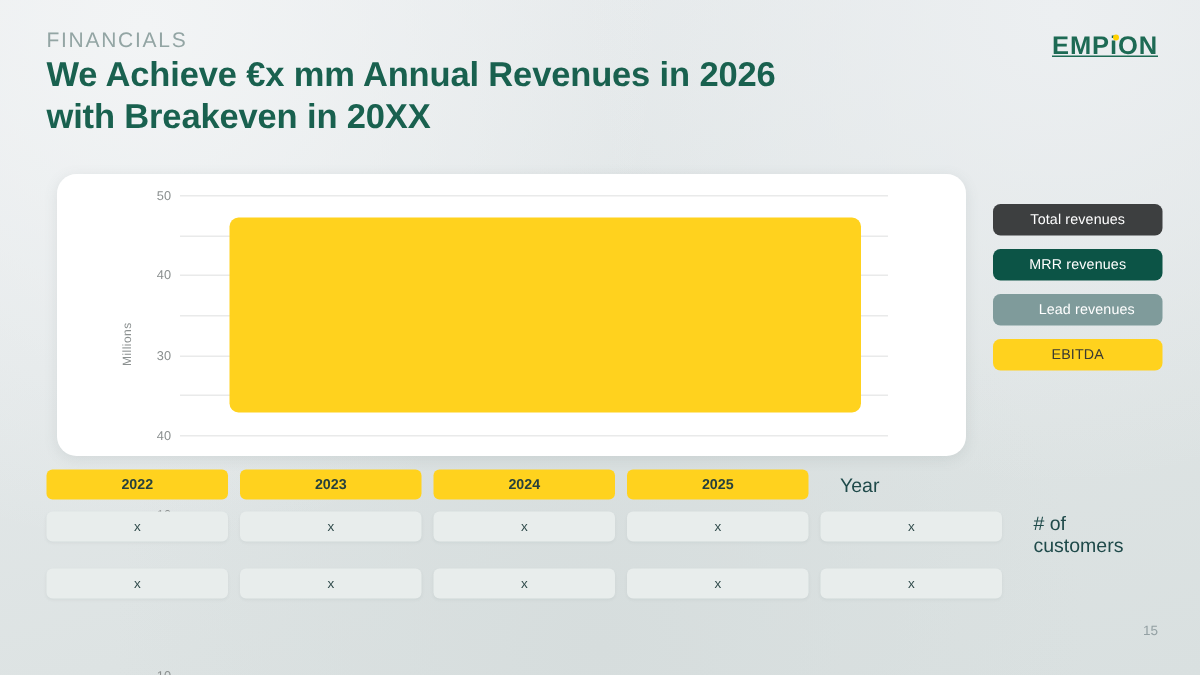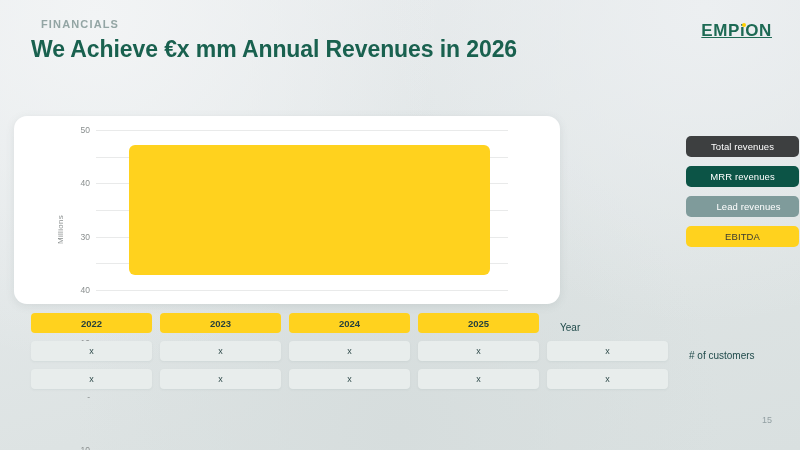--- a/index.html
+++ b/index.html
@@ -22,24 +22,24 @@
       radial-gradient(circle at 12% 4%, #f2f4f5 0%, rgba(242,244,245,0) 42%),
       radial-gradient(circle at 88% 2%, #eceff1 0%, rgba(236,239,241,0) 38%),
       radial-gradient(circle at 50% 96%, #d6dddd 0%, rgba(214,221,221,0) 55%),
       linear-gradient(165deg, #e9ecee 0%, #e2e7e8 38%, #dde3e3 70%, #d9e0e0 100%);
     overflow: hidden;
   }
 
   
   .eyebrow {
     position: absolute;
-    left: 41px;
+    left: 31px;
     top: 18px;
-    font-size: 11px;
-    font-weight: bold;
+    font-size: 14px;
+    font-weight: normal;
     letter-spacing: 1.15px;
     color: #93a5a4;
   }
   .headline {
     position: absolute;
     left: 31px;
     top: 35px;
     width: 600px;
     font-size: 23px;
     font-weight: bold;
@@ -83,23 +83,23 @@
     border-radius: 50%;
     background: #ffd100;
     left: 46.5px;
     top: 4.5px;
     z-index: -1;
   }
 
   
   .chart-card {
     position: absolute;
-    left: 14px;
+    left: 38px;
     top: 116px;
-    width: 546px;
+    width: 606px;
     height: 188px;
     background: #ffffff;
     border-radius: 13px;
     box-shadow: 0 2px 9px rgba(90,105,110,0.13);
   }
   .plot {
     position: absolute;
     left: 82px;
     top: 14px;
     right: 52px;
@@ -134,21 +134,21 @@
   }
   .bar-ebitda {
     position: absolute;
     background: #ffd21e;
     border-radius: 6px;
   }
 
   
   .legend {
     position: absolute;
-    left: 686px;
+    left: 662px;
     top: 136px;
     width: 113px;
   }
   .legend-item {
     height: 21px;
     border-radius: 5px;
     display: flex;
     align-items: center;
     justify-content: center;
     margin-bottom: 9px;
@@ -161,21 +161,20 @@
   .table {
     position: absolute;
     left: 31px;
     top: 313px;
     width: 737px;
   }
   .trow {
     display: flex;
     gap: 8px;
     margin-bottom: 8px;
-    align-items: flex-end;
   }
   .cell {
     width: 121px;
     height: 20px;
     border-radius: 4px;
     display: flex;
     align-items: center;
     justify-content: center;
     font-size: 9px;
     color: #2f4a4a;
@@ -188,21 +187,21 @@
   }
   .cell.body {
     background: #e8edec;
     box-shadow: 0 1px 2px rgba(120,135,138,0.10);
   }
   .rowlabel {
     flex: 1;
     display: flex;
     align-items: center;
     padding-left: 13px;
-    font-size: 10px;
+    font-size: 13px;
     color: #1f4a4a;
   }
 
   
   .pagenum {
     position: absolute;
     right: 28px;
     bottom: 25px;
     font-size: 9px;
     color: #93a0a3;
@@ -210,20 +209,21 @@
 </style>
 </head>
 <body>
 
 <div id="slide">
 
   <div class="eyebrow">FINANCIALS</div>
 
   <div class="headline">
     <span>We Achieve €x mm Annual Revenues in 2026</span>
+    <span class="l2">with Breakeven in 20XX</span>
   </div>
 
   <div class="logo">
     <span class="logo-text">
       <span>EMPiON</span>
       <span class="logo-ring"></span>
       <span class="logo-dot"></span>
     </span>
   </div>
 

